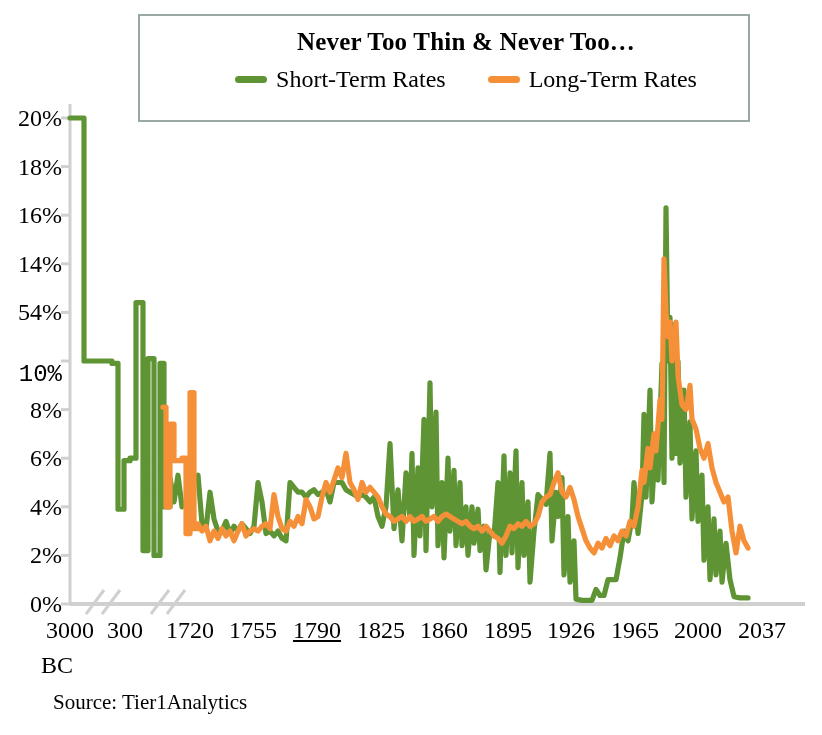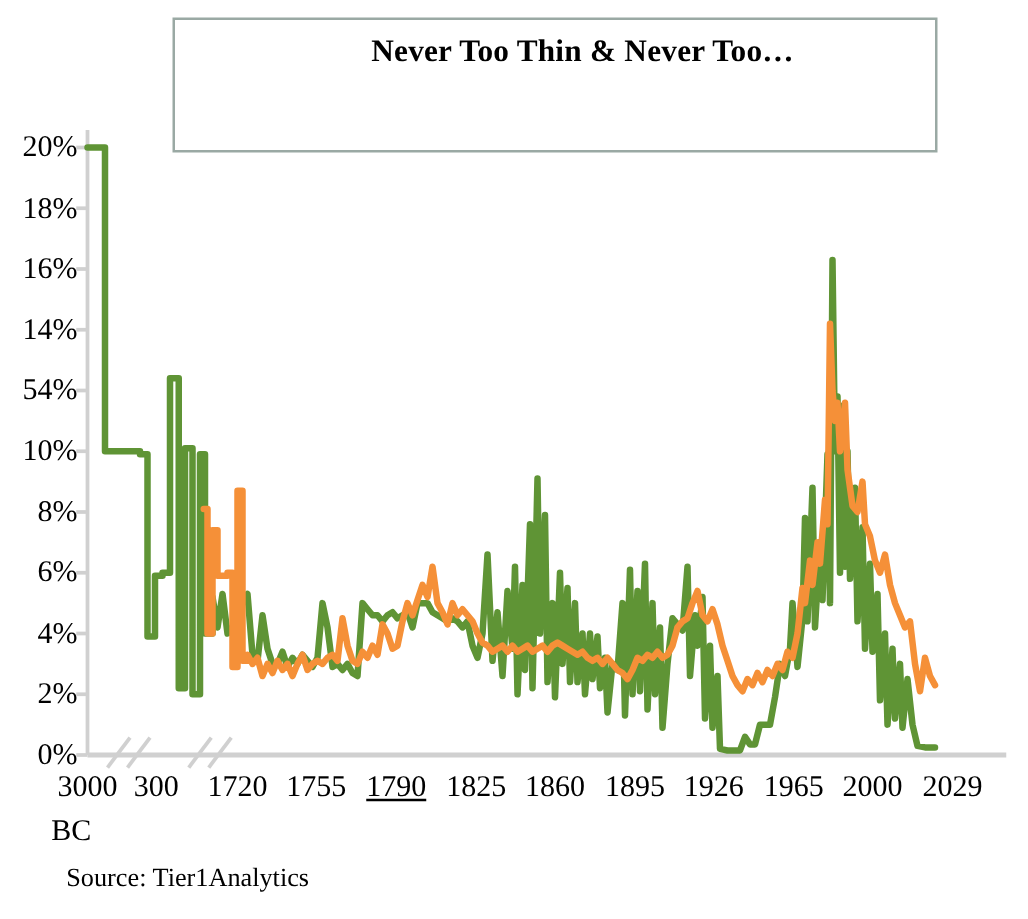--- a/index.html
+++ b/index.html
@@ -36,21 +36,21 @@
 <body>
 
 <div id="chart-root">
 
   <div id="y-labels">
       <div class="ytick-label" style="top: 604px;">0%</div>
       <div class="ytick-label" style="top: 555.4px;">2%</div>
       <div class="ytick-label" style="top: 506.8px;">4%</div>
       <div class="ytick-label" style="top: 458.2px;">6%</div>
       <div class="ytick-label" style="top: 409.6px;">8%</div>
-      <div class="ytick-label" style="top: 361px;">10%</div>
+      <div class="ytick-label" style="top: 375px; font-family: Liberation Mono, monospace;">10%</div>
       <div class="ytick-label" style="top: 312.4px;">54%</div>
       <div class="ytick-label" style="top: 263.8px;">14%</div>
       <div class="ytick-label" style="top: 215.2px;">16%</div>
       <div class="ytick-label" style="top: 166.6px;">18%</div>
       <div class="ytick-label" style="top: 118px;">20%</div>
     </div>
 
   <svg id="plot-svg" width="822" height="735">
     <g id="svg-axes">
         <line x1="70" y1="104" x2="70" y2="604" stroke="#d0d0d0" stroke-width="3"></line>
@@ -72,32 +72,42 @@
         <line x1="167" y1="614" x2="185" y2="590" stroke="#d0d0d0" stroke-width="3"></line>
       </g>
     <g id="svg-series">
         <path d="M70 118.00 L84 118.00 L84 361.00 L112 361.00 L112 363.43 L118 363.43 L118 509.23 L124 509.23 L124 460.63 L130 460.63 L130 458.20 L136 458.20 L136 302.68 L143 302.68 L143 550.54 L148 550.54 L148 358.57 L154 358.57 L154 555.40 L160 555.40 L160 363.43 L164 363.43 L164 506.80 L170 506.80 L170 477.64 L174 501.94 L178 475.21 L182 506.80 L186 501.94 L190 509.23 L194 480.07 L198 475.21 L202 523.81 L206 528.67 L210 492.22 L214 518.95 L218 531.10 L222 531.10 L226 521.38 L230 533.53 L234 526.24 L238 531.10 L242 523.81 L246 528.67 L250 533.53 L254 526.24 L258 482.50 L262 501.94 L266 533.53 L270 531.10 L274 535.96 L278 531.10 L282 538.39 L286 540.82 L290 482.50 L294 487.36 L298 492.22 L302 492.22 L306 497.08 L310 492.22 L314 489.79 L318 494.65 L322 492.22 L326 489.79 L330 501.94 L334 482.50 L338 482.50 L342 482.50 L346 489.79 L350 492.22 L354 494.65 L358 497.08 L362 494.65 L366 497.08 L370 501.94 L374 497.08 L378 516.52 L382 526.24 L386 506.80 L390 443.62 L394 528.67 L398 489.79 L402 540.82 L406 472.78 L410 518.95 L412 453.34 L414 555.40 L418 467.92 L420 535.96 L424 419.32 L426 550.54 L430 382.87 L432 506.80 L436 412.03 L438 545.68 L442 482.50 L444 557.83 L448 458.20 L450 531.10 L454 470.35 L456 545.68 L460 482.50 L462 545.68 L466 506.80 L468 555.40 L472 506.80 L474 543.25 L478 509.23 L480 550.54 L484 526.24 L486 569.98 L490 531.10 L494 535.96 L498 482.50 L500 572.41 L504 455.77 L506 555.40 L510 472.78 L512 552.97 L516 450.91 L518 567.55 L522 482.50 L524 555.40 L528 501.94 L530 582.13 L534 531.10 L538 494.65 L542 499.51 L546 504.37 L550 453.34 L552 540.82 L556 492.22 L558 516.52 L562 477.64 L564 574.84 L568 516.52 L570 582.13 L574 540.82 L576 599.14 L582 600.36 L592 600.36 L596 589.42 L600 595.50 L604 595.50 L608 579.70 L612 579.70 L616 579.70 L620 557.83 L624 531.10 L628 540.82 L632 518.95 L634 482.50 L638 533.53 L642 494.65 L644 414.46 L646 497.08 L650 390.16 L652 501.94 L656 433.90 L658 480.07 L662 363.43 L664 482.50 L666 207.91 L668 361.00 L670 317.26 L672 458.20 L674 324.55 L676 453.34 L678 361.00 L680 463.06 L684 390.16 L686 497.08 L690 421.75 L692 518.95 L696 450.91 L698 521.38 L702 475.21 L704 560.26 L708 506.80 L710 579.70 L714 518.95 L716 574.84 L720 531.10 L722 582.13 L726 543.25 L730 579.70 L734 596.71 L740 597.92 L748 597.92" fill="none" stroke="#5f9435" stroke-width="5.2" stroke-linejoin="round" stroke-linecap="round"></path>
         <path d="M163 407.17 L166 407.17 L166 506.80 L170 506.80 L170 424.18 L174 424.18 L174 460.63 L182 460.63 L182 458.20 L186 458.20 L186 533.53 L190 533.53 L190 392.59 L194 392.59 L194 528.67 L198 528.67 L198 523.81 L202 531.10 L206 526.24 L210 540.82 L214 531.10 L218 538.39 L222 528.67 L226 535.96 L230 531.10 L234 540.82 L238 531.10 L242 523.81 L246 535.96 L250 531.10 L254 528.67 L258 531.10 L262 526.24 L266 523.81 L270 528.67 L274 494.65 L278 516.52 L282 528.67 L286 531.10 L290 521.38 L294 526.24 L298 516.52 L302 523.81 L306 499.51 L310 506.80 L314 518.95 L318 516.52 L322 497.08 L326 482.50 L330 492.22 L334 480.07 L338 467.92 L342 477.64 L346 453.34 L350 482.50 L354 489.79 L358 499.51 L362 482.50 L366 492.22 L370 487.36 L374 492.22 L378 497.08 L382 506.80 L386 514.09 L390 516.52 L394 521.38 L398 518.95 L402 516.52 L406 521.38 L410 516.52 L414 521.38 L418 518.95 L422 516.52 L426 521.38 L430 518.95 L434 516.52 L438 521.38 L442 516.52 L446 514.09 L450 516.52 L454 518.95 L458 521.38 L462 523.81 L466 521.38 L470 526.24 L474 528.67 L478 526.24 L482 531.10 L486 526.24 L490 531.10 L494 535.96 L498 538.39 L502 543.25 L506 535.96 L510 526.24 L514 528.67 L518 523.81 L522 526.24 L526 521.38 L530 526.24 L534 523.81 L538 516.52 L542 501.94 L546 497.08 L550 494.65 L554 482.50 L558 472.78 L562 492.22 L566 497.08 L570 487.36 L574 499.51 L578 516.52 L582 528.67 L586 540.82 L590 548.11 L594 552.97 L598 543.25 L602 548.11 L606 538.39 L610 545.68 L614 535.96 L618 540.82 L622 531.10 L626 535.96 L630 521.38 L634 526.24 L638 506.80 L642 470.35 L644 482.50 L648 448.48 L650 467.92 L654 433.90 L656 450.91 L660 399.88 L662 419.32 L664 258.94 L666 312.40 L668 336.70 L670 322.12 L672 361.00 L676 322.12 L678 375.58 L682 404.74 L686 409.60 L690 385.30 L692 419.32 L696 429.04 L700 448.48 L704 458.20 L708 443.62 L712 467.92 L716 482.50 L720 492.22 L724 501.94 L728 497.08 L732 531.10 L736 552.97 L740 526.24 L744 540.82 L748 548.11" fill="none" stroke="#f59038" stroke-width="5.2" stroke-linejoin="round" stroke-linecap="round"></path>
       </g>
   </svg>
 
   <div id="legend-box">
     <div id="chart-title">Never Too Thin &amp; Never Too…</div>
+    <div id="legend-row">
+      <div class="legend-item">
+        <span class="legend-swatch" style="background: rgb(95, 148, 53);"></span>
+        <span class="legend-label">Short-Term Rates</span>
+      </div>
+      <div class="legend-item">
+        <span class="legend-swatch" style="background: rgb(245, 144, 56);"></span>
+        <span class="legend-label">Long-Term Rates</span>
+      </div>
+    </div>
   </div>
 
   <div id="x-labels">
       <div class="xtick-label" style="left: 70px;">3000</div>
       <div class="xtick-label" style="left: 125px;">300</div>
       <div class="xtick-label" style="left: 190px;">1720</div>
       <div class="xtick-label" style="left: 253px;">1755</div>
       <div class="xtick-label" style="left: 317px; text-decoration: underline;">1790</div>
       <div class="xtick-label" style="left: 381px;">1825</div>
       <div class="xtick-label" style="left: 444px;">1860</div>
       <div class="xtick-label" style="left: 508px;">1895</div>
       <div class="xtick-label" style="left: 571px;">1926</div>
       <div class="xtick-label" style="left: 635px;">1965</div>
       <div class="xtick-label" style="left: 698px;">2000</div>
-      <div class="xtick-label" style="left: 762px;">2029</div>
+      <div class="xtick-label" style="left: 762px;">2037</div>
     </div>
   <div id="bc-label">BC</div>
   <div id="source-label">Source: Tier1Analytics</div>
 
 </div>
 
 </body></html>

